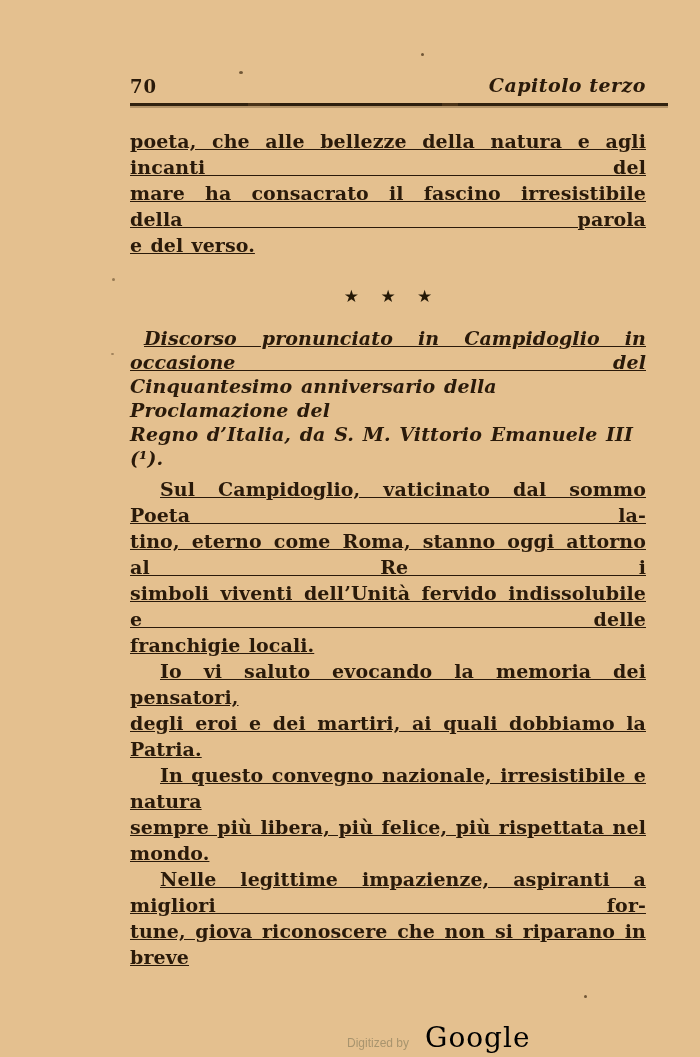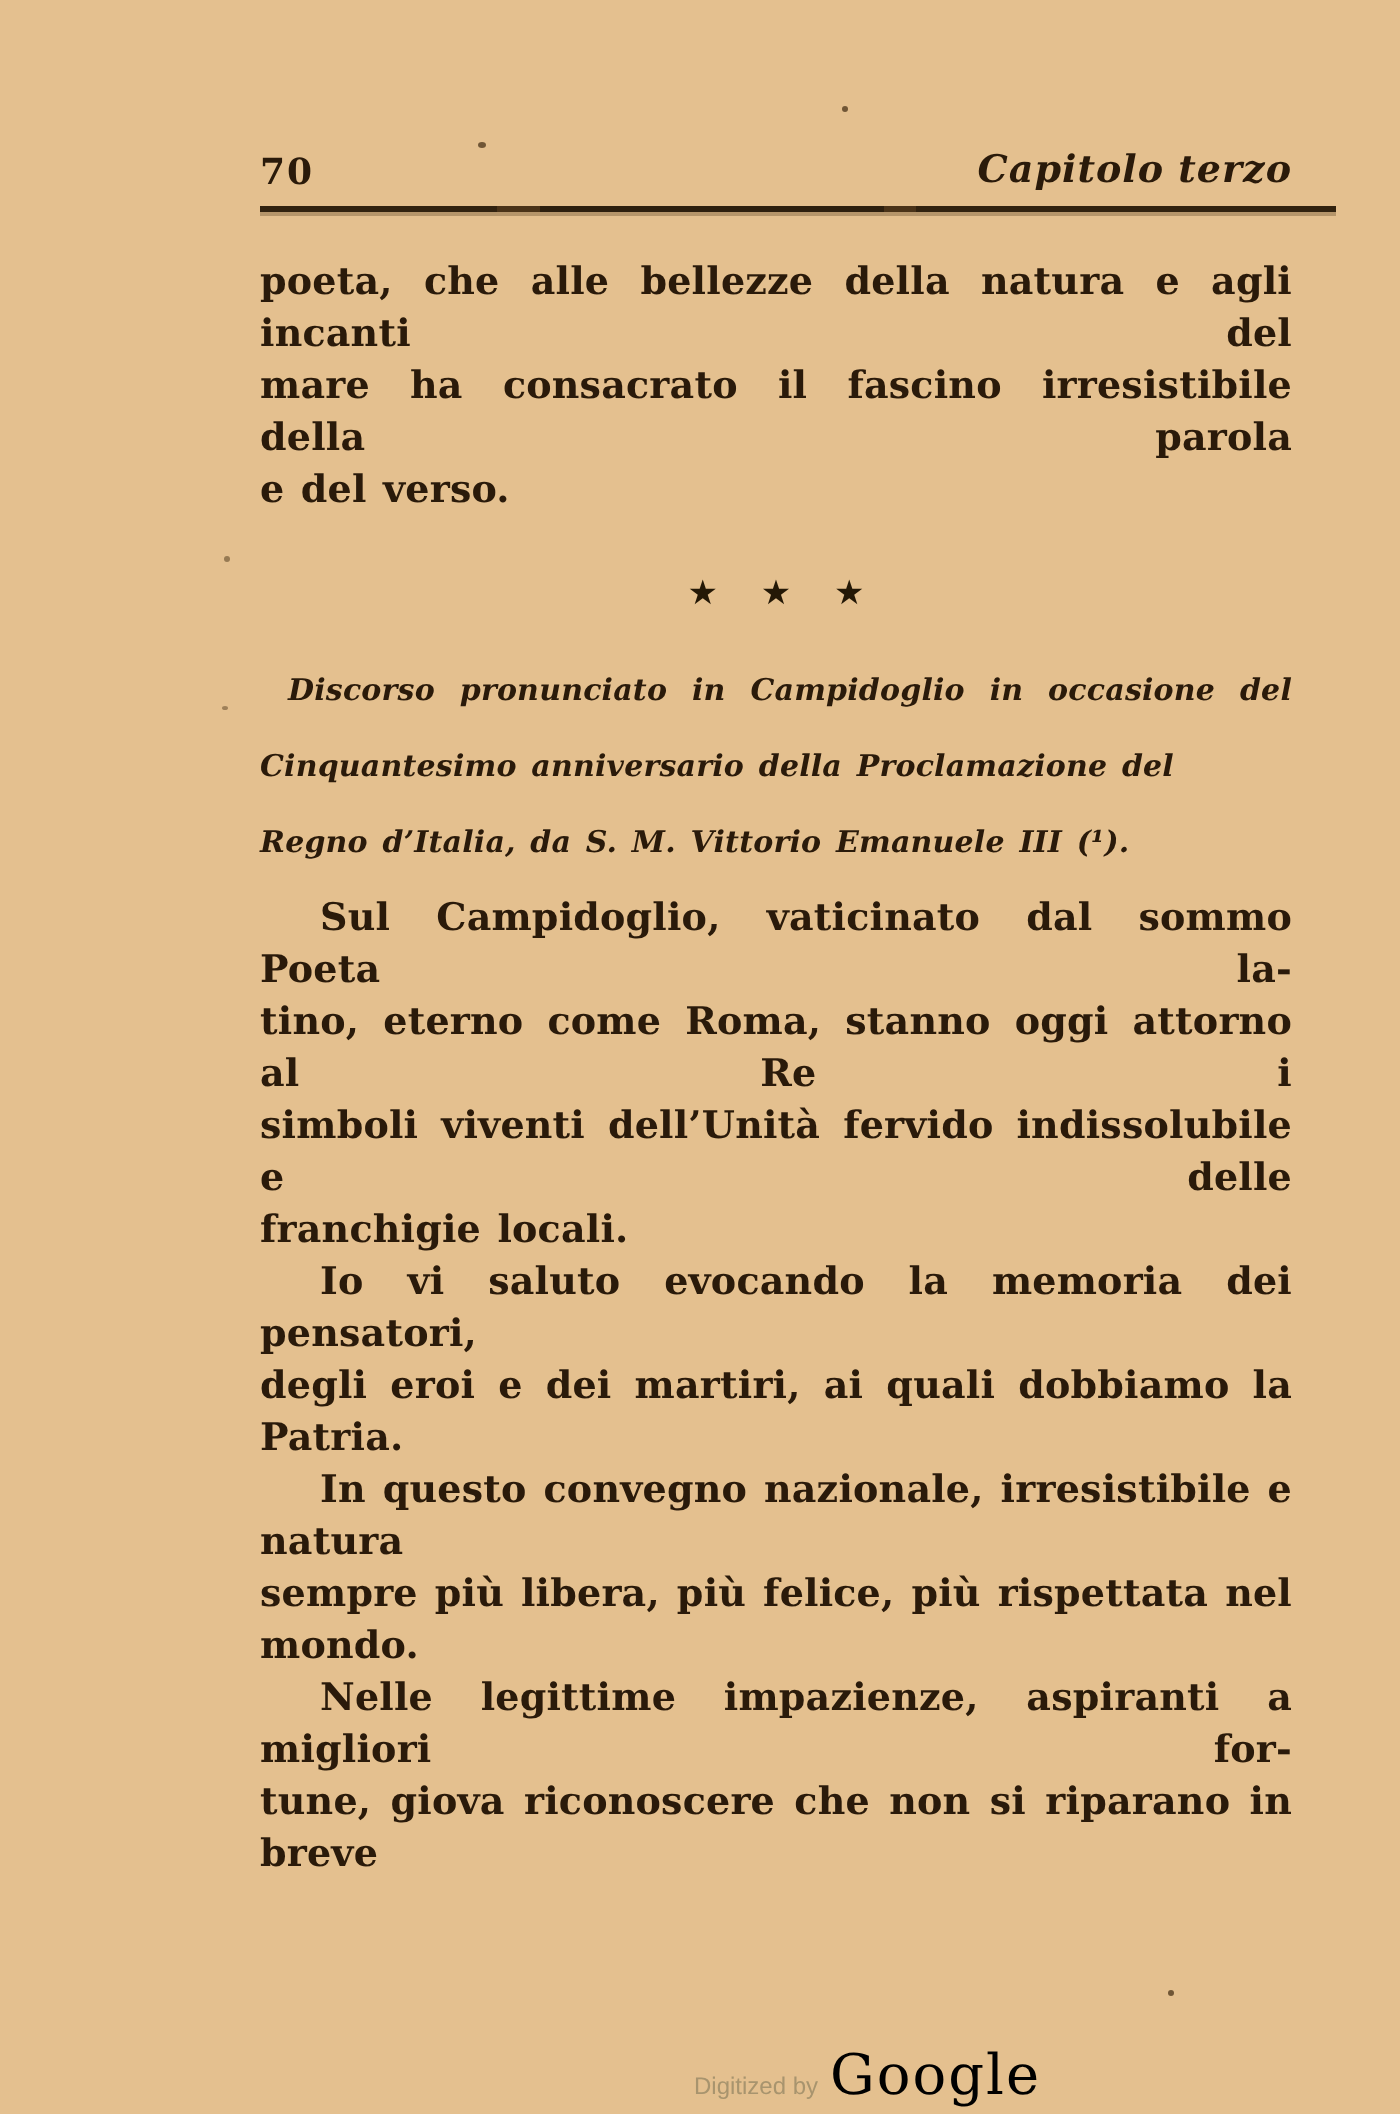--- a/index.html
+++ b/index.html
@@ -11,34 +11,34 @@
   .header{position:absolute;left:130px;top:58px;width:516px;height:24px;}
   .pagenum{position:absolute;left:0;top:2px;font-size:18px;font-weight:700;letter-spacing:1px;}
   .running{position:absolute;left:0;right:0;top:0;text-align:right;
     font-style:italic;font-weight:700;font-size:19px;letter-spacing:.5px;}
   .rule{position:absolute;left:130px;top:87px;width:538px;height:2.5px;
     background:linear-gradient(90deg,#31220f 0 22%,#4a3318 22% 26%,#2d1f0e 26% 58%,#4a3318 58% 61%,#31220f 61% 100%);
     box-shadow:0 2px 0 rgba(74,51,24,.30);}
   
   .textblock{position:absolute;left:130px;top:112px;width:516px;}
   .para{font-size:19px;line-height:26px;font-weight:700;letter-spacing:.1px;word-spacing:1.5px;}
-  .line{text-align:justify;text-align-last:justify;}
+  .line{text-align:justify;text-align-last:justify;text-decoration:underline;}
   .line.last{text-align-last:left;}
   .line.first{text-indent:30px;}
   
   .stars{margin-top:28px;height:20px;text-align:center;font-size:17px;
     word-spacing:16px;color:#241806;}
   
-  .heading{margin-top:20px;font-style:italic;font-weight:700;font-size:15px;
-    line-height:38px;word-spacing:2px;}
+  .heading{margin-top:20px;font-style:italic;font-weight:700;font-size:19px;
+    line-height:24px;word-spacing:2px;}
   .heading .line.first{text-indent:14px;}
   .hcenter{text-align:left;}
   .speechbody{margin-top:6px;}
   
-  .watermark{position:absolute;left:347px;top:1005px;display:flex;align-items:baseline;gap:6px;}
+  .watermark{position:absolute;left:347px;top:1005px;display:flex;align-items:baseline;gap:16px;}
   .wm-prefix{font-family:"Liberation Sans",sans-serif;font-size:12px;color:#a8946e;}
   .wm-brand{font-family:"DejaVu Serif",serif;font-size:28px;color:#000000;letter-spacing:1px;}
   
   .speck{position:absolute;background:#4a3318;border-radius:50%;opacity:.75;}
   .s1{left:239px;top:55px;width:4px;height:3px}
   .s2{left:421px;top:37px;width:3px;height:3px}
   .s3{left:112px;top:262px;width:3px;height:3px;opacity:.5}
   .s4{left:584px;top:979px;width:3px;height:3px}
   .s5{left:111px;top:337px;width:3px;height:2px;opacity:.45}
 </style>

